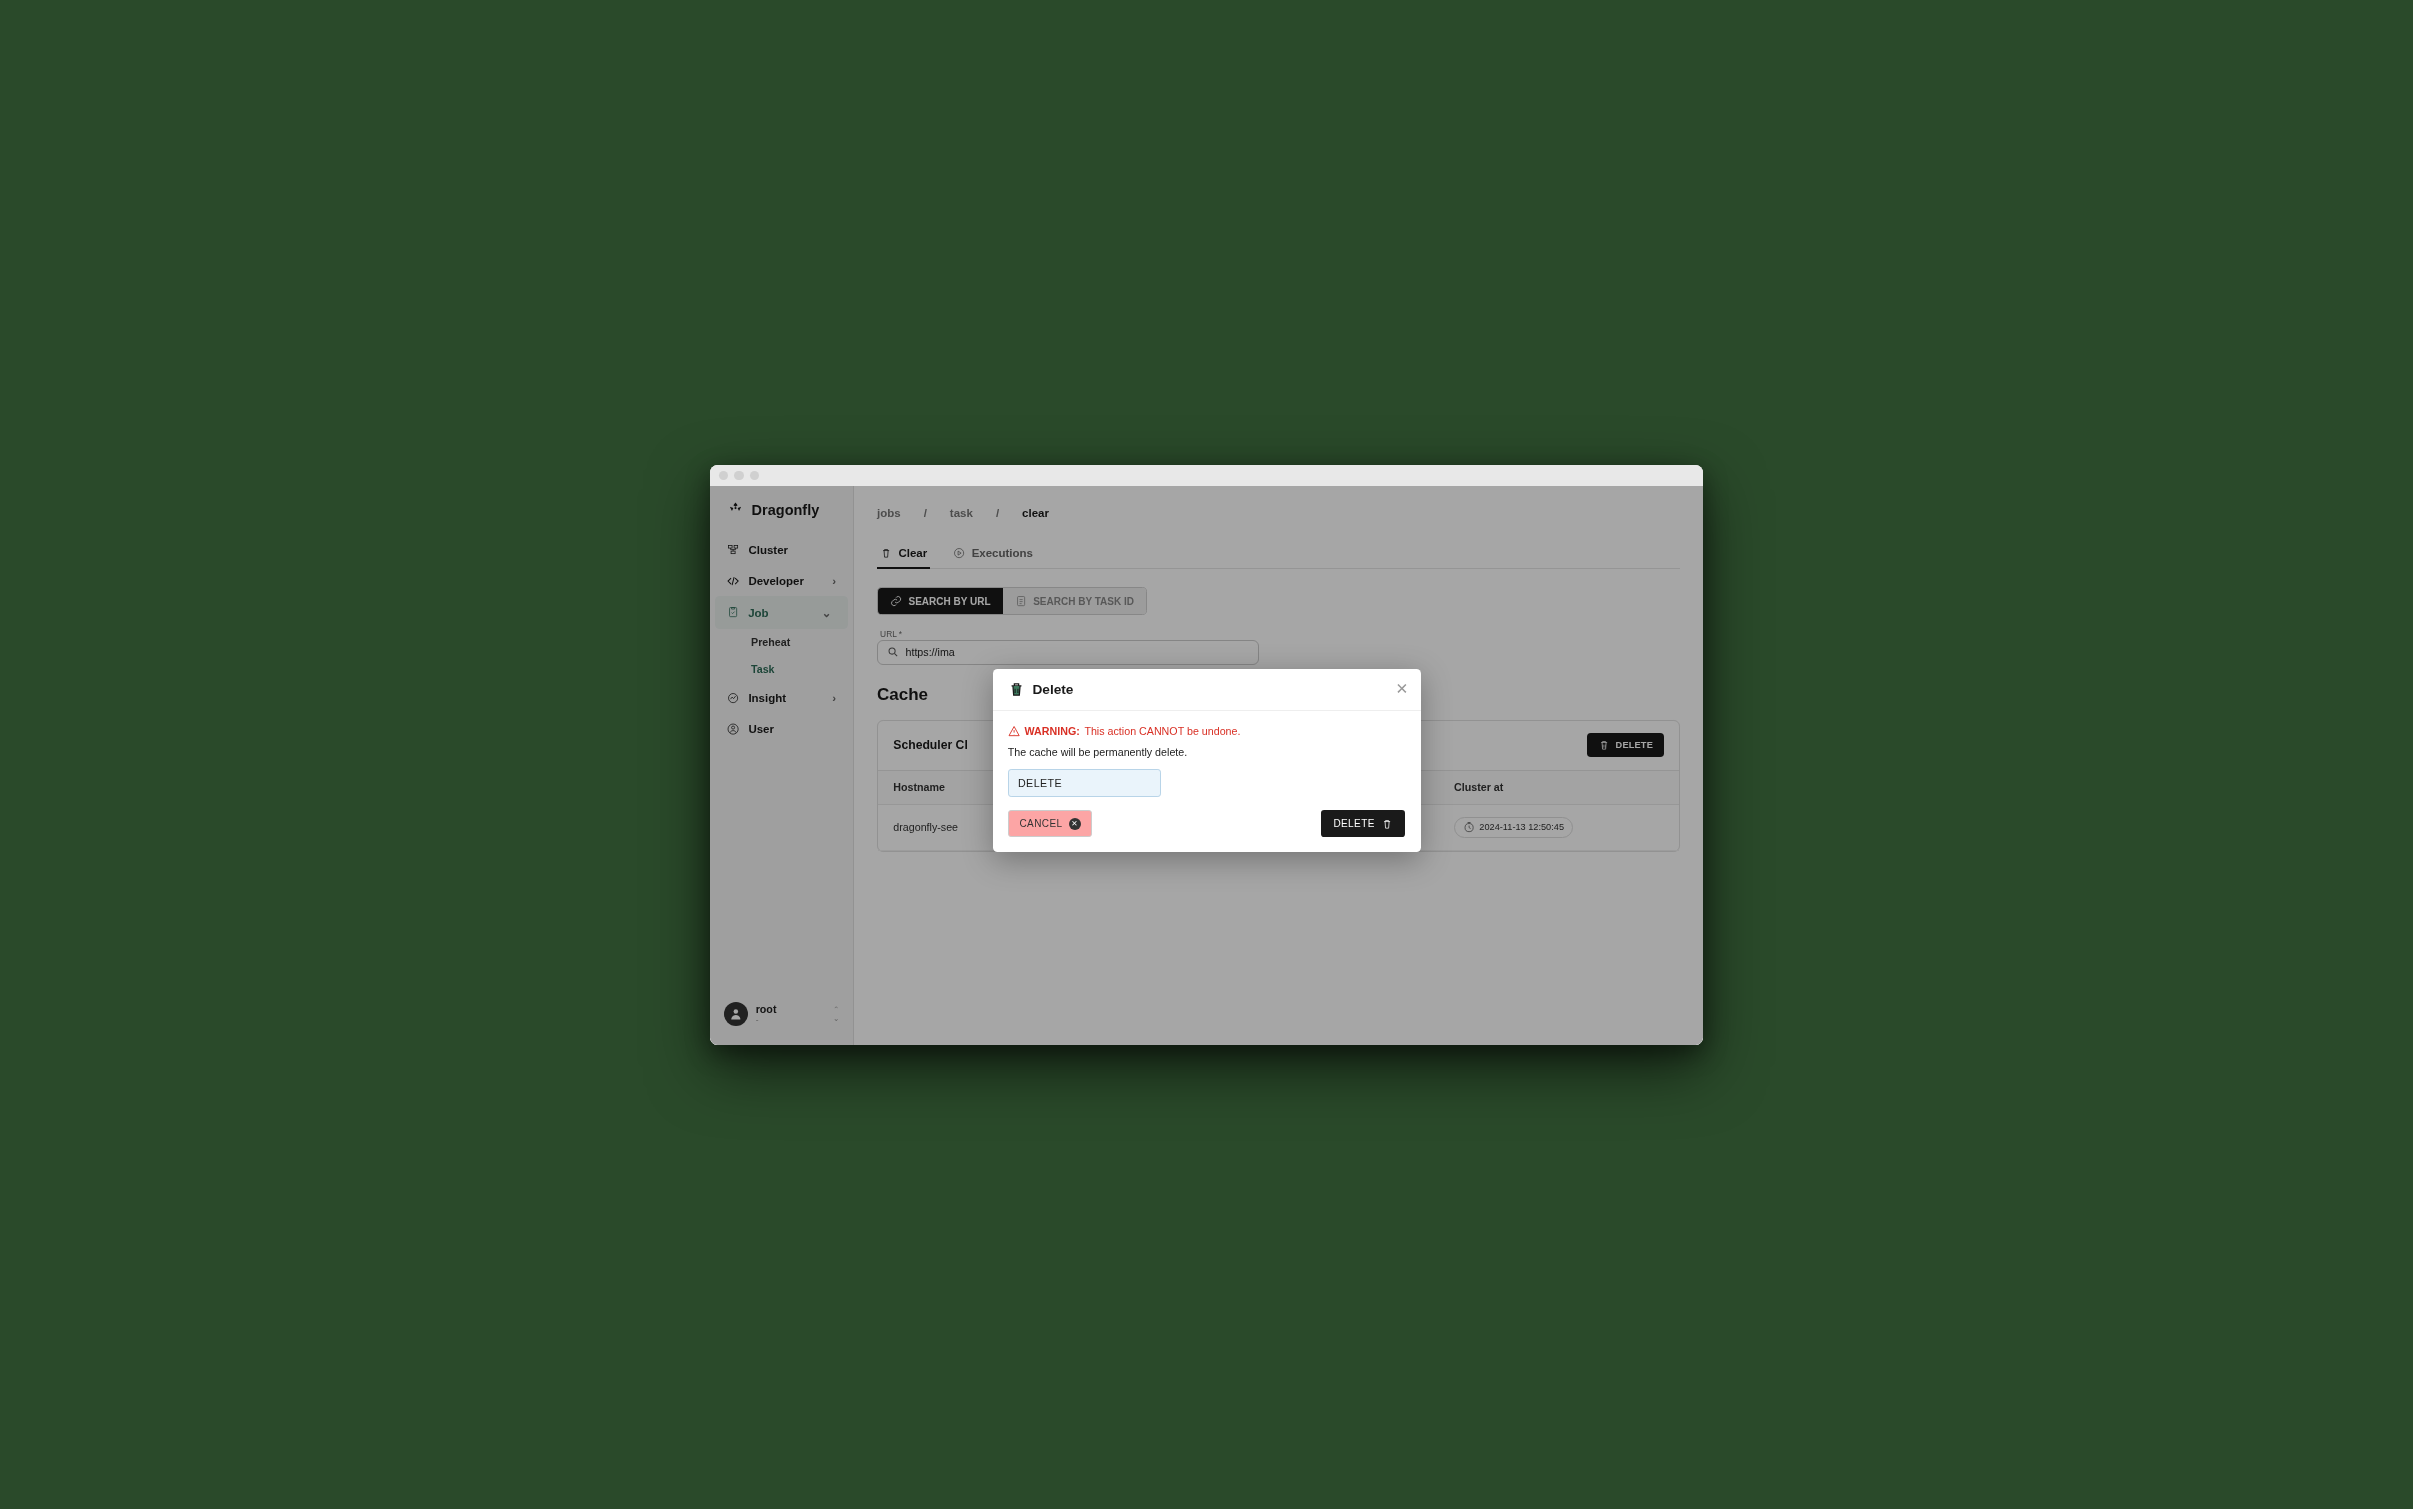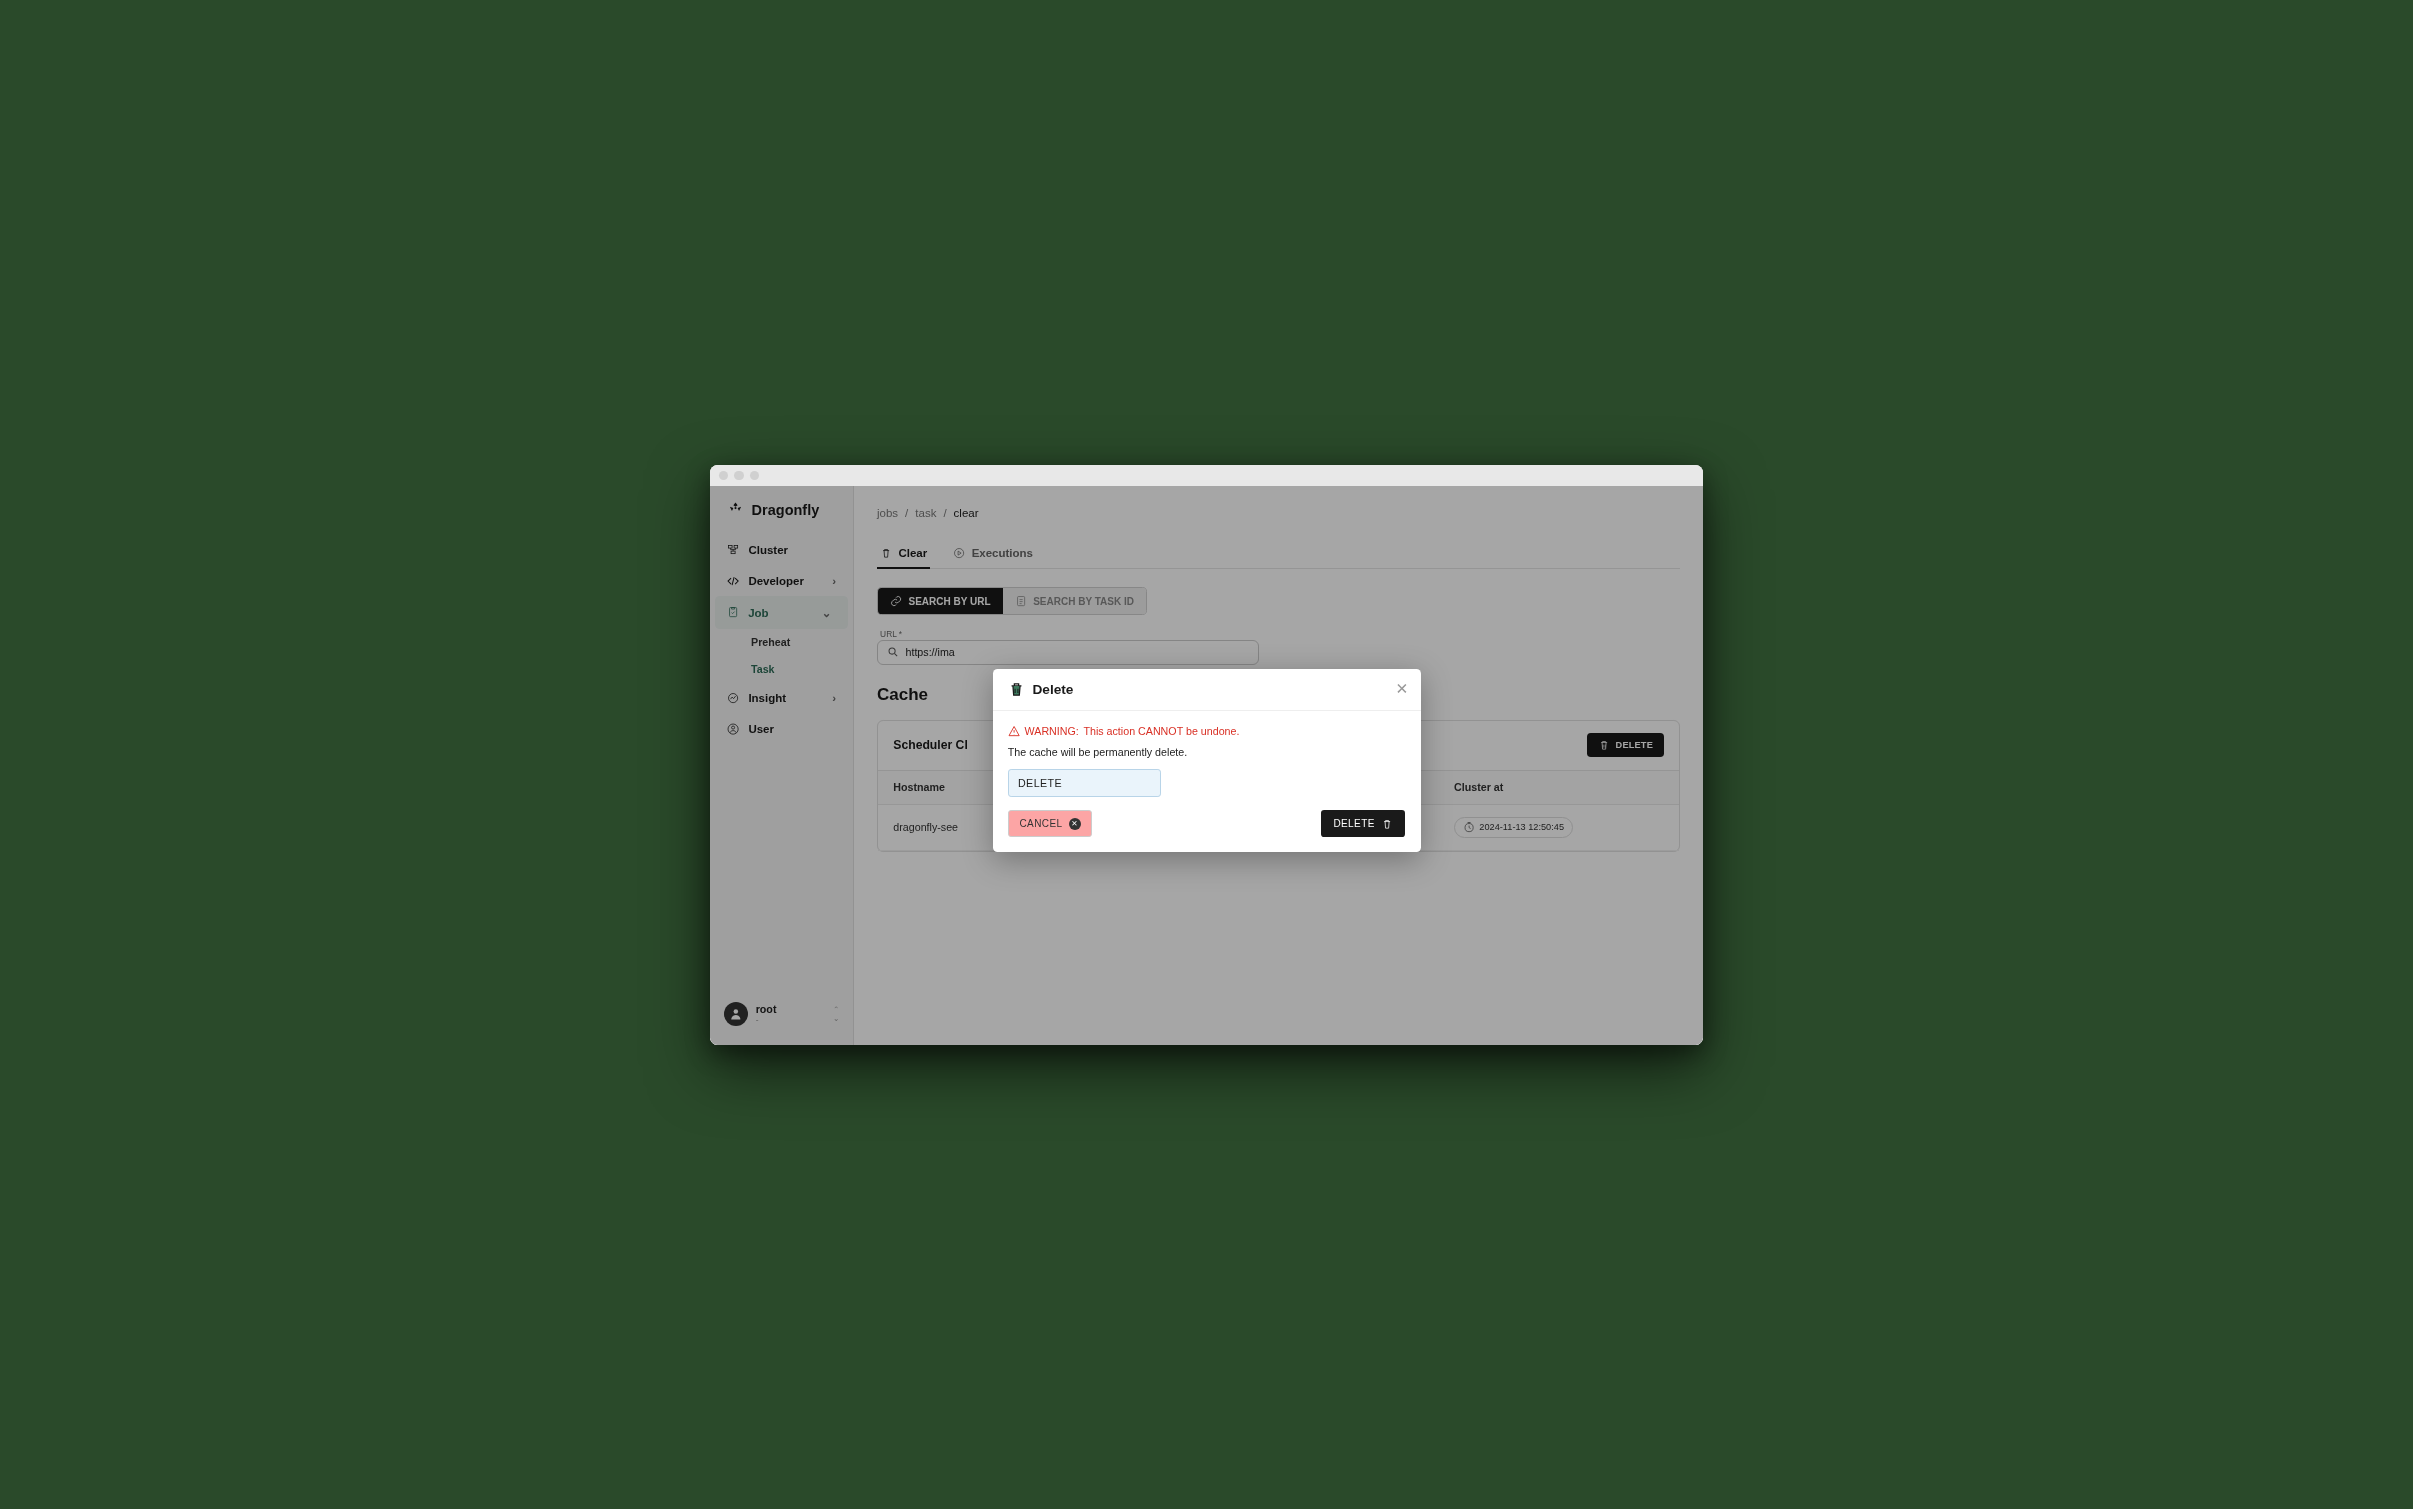--- a/index.html
+++ b/index.html
@@ -16,21 +16,21 @@
 .nav-item .chev { margin-left:auto; color:#666; }
 .nav-sub { padding:7.6px 17px 7.6px 41px; font-size:10.7px; font-weight:600; color:#333; cursor:pointer; }
 .nav-sub.active { color:#2d6b57; }
 .sidebar-footer { margin-top:auto; padding:10.7px 13.7px 18.3px; display:flex; align-items:center; gap:7.6px; }
 .avatar { width:24.4px; height:24.4px; background:#333; border-radius:50%; display:flex; align-items:center; justify-content:center; color:#fff; }
 .user-block { display:flex; flex-direction:column; line-height:1.2; }
 .user-name { font-size:10.7px; font-weight:600; color:#222; }
 .user-sub { font-size:8.4px; color:#999; }
 .expand { margin-left:auto; color:#999; display:flex; flex-direction:column; gap:-1.5px; font-size:7.6px; }
 .main { flex:1; background:#fff; padding:21.4px 23px; overflow:auto; }
-.breadcrumb { color:#777; font-size:11.5px; display:flex; gap:7px; align-items:center; margin-bottom:20px; }
+.breadcrumb { color:#777; font-size:11.5px; display:flex; gap:23px; align-items:center; margin-bottom:20px;font-weight:bold; }
 .breadcrumb .current { color:#1a1a1a; }
 .tabs { display:flex; gap:20px; border-bottom:0.8px solid #e5e5e5; margin-bottom:18.3px; }
 .tab { display:flex; align-items:center; gap:6.1px; padding:7.6px 3.1px; font-size:11.5px; color:#666; font-weight:700; cursor:pointer; border-bottom:2.3px solid transparent; margin-bottom:-0.8px; }
 .tab.active { color:#1a1a1a; font-weight:700; border-bottom-color:#1a1a1a; }
 .search-modes { display:inline-flex; border:0.8px solid #d0d0d0; border-radius:4.6px; overflow:hidden; margin-bottom:13.7px; }
 .mode { display:flex; align-items:center; gap:6.1px; padding:6.9px 12.2px; font-size:10px; font-weight:600; background:#f0f0f0; color:#888; cursor:pointer; }
 .mode.active { background:#1a1a1a; color:#fff; }
 .url-field { margin-bottom:20px; }
 .url-label { font-size:8.4px; color:#666; margin-bottom:1px; padding-left:3.1px; }
 .url-input-wrap { display:flex; align-items:center; border:0.8px solid #ccc; border-radius:6px; padding:5.3px 9.2px; width:382px; background:#fff; }
@@ -47,21 +47,21 @@
 .badge { background:#5a8a7a; color:#fff; padding:3.1px 7.6px; border-radius:3.1px; font-size:9.2px; font-weight:500; }
 .timestamp { display:inline-flex; align-items:center; gap:4.6px; border:0.8px solid #ddd; border-radius:10.7px; padding:3.1px 7.6px; font-size:9.2px; color:#333; }
 
 .overlay { position:absolute; inset:21.4px 0 0 0; background:rgba(0,0,0,0.35); display:flex; align-items:flex-start; justify-content:center; padding-top:183px; }
 .modal { width:428px; background:#fff; border-radius:4.6px; box-shadow:0 7.6px 31px rgba(0,0,0,0.3); overflow:hidden; }
 .modal-head { display:flex; align-items:center; gap:7.6px; padding:12.2px 15.3px; border-bottom:0.8px solid #eee; position:relative; }
 .modal-head .title { font-size:13.7px; font-weight:700; color:#1a1a1a; }
 .modal-close { position:absolute; right:12.2px; top:10.7px; color:#999; cursor:pointer; font-size:15.3px; background:none; border:none; }
 .modal-body { padding:13.7px 15.3px 15.3px; }
 .warn { display:flex; align-items:center; gap:4.6px; font-size:10.7px; margin-bottom:9.2px; }
-.warn-label { color:#d93025; font-weight:400; }
+.warn-label { color:#d93025; font-weight:700; }
 .warn-text { color:#d93025; }
 .warn svg { width:12.2px; height:12.2px; color:#d93025; }
 .desc { font-size:10.7px; color:#222; margin-bottom:10.7px; }
 .confirm-input { width:153px; padding:6.9px 9.2px; border:0.8px solid #b8d4e8; background:#eaf4fb; border-radius:3.1px; font-size:10.7px; letter-spacing:0.4px; color:#222; outline:none; margin-bottom:13.7px; }
 .modal-actions { display:flex; justify-content:space-between; }
 .btn-cancel { display:flex; align-items:center; gap:6.1px; padding:6.1px 10.7px; border:0.8px solid #ccc; background:#fca5a5; border-radius:3.1px; font-size:10px; font-weight:500; letter-spacing:0.4px; color:#333; cursor:pointer; }
 .btn-cancel .xcirc { width:12.2px; height:12.2px; background:#333; border-radius:50%; display:flex; align-items:center; justify-content:center; color:#fff; font-size:7.6px; }
 .btn-delete { display:flex; align-items:center; gap:6.1px; padding:6.1px 12.2px; border:none; background:#1a1a1a; color:#fff; border-radius:3.1px; font-size:10px; font-weight:500; letter-spacing:0.4px; cursor:pointer; }
 .ico { width:12.2px; height:12.2px; }
 </style>

